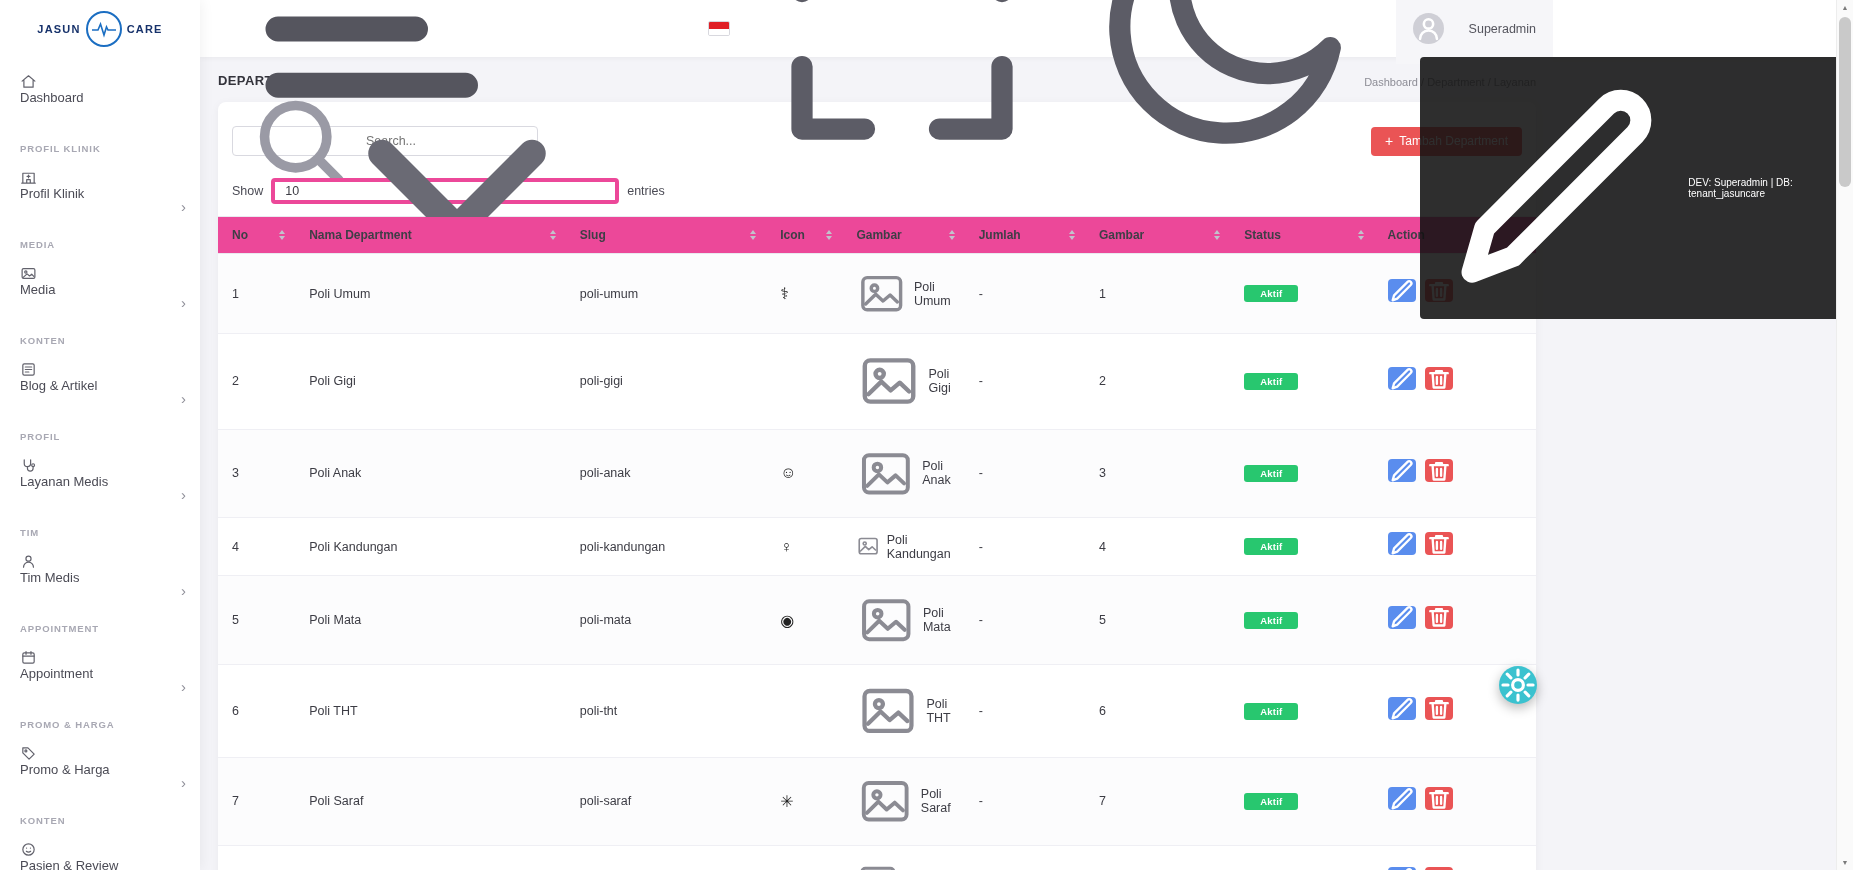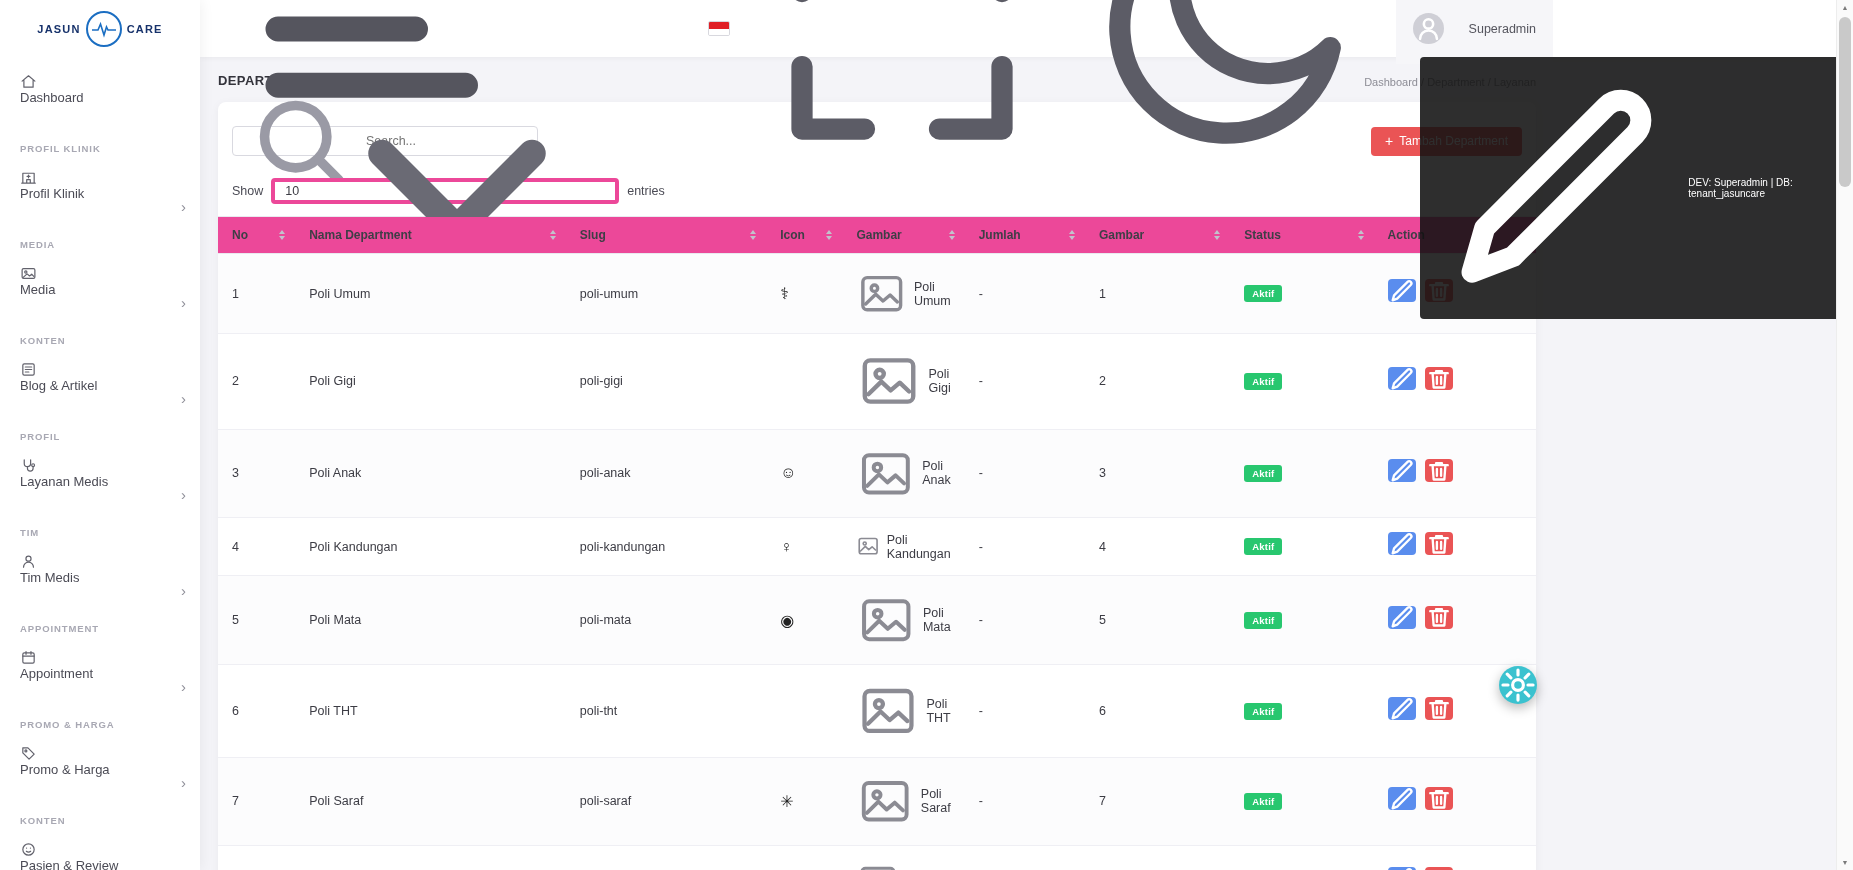--- a/index.html
+++ b/index.html
@@ -86,21 +86,21 @@
   .sort .up{border-bottom:4px solid #c2c2cc;}
   .sort .dn{border-top:4px solid #c2c2cc;}
 
   tbody td{border-bottom:1px solid #efeff4; padding:14px; font-size:12.5px; color:#3c3c44; vertical-align:middle;}
   tbody tr:nth-child(odd){background:#fcfcfd;}
   .glyph{font-size:16px; color:#222;}
   .gambar-wrap{display:flex; align-items:center; gap:6px;}
   .broken{color:#8b8b93;}
   .broken svg{width:16px; height:16px;}
   .badge{display:inline-block; background:var(--green); color:#fff; font-size:9.5px; font-weight:bold;
-    padding:3px 8px; border-radius:3px; letter-spacing:.2px;}
+    padding:3px 16px; border-radius:3px; letter-spacing:.2px;}
   .btn-edit,.btn-del{width:28px; height:23px; border:none; border-radius:4px; color:#fff;
     display:inline-flex; align-items:center; justify-content:center; cursor:pointer; margin-right:6px;}
   .btn-edit{background:var(--blue);}
   .btn-del{background:var(--red);}
   .btn-edit svg,.btn-del svg{width:12px; height:12px;}
 
   
   .fab{position:absolute; left:1499px; top:666px; width:38px; height:38px; border-radius:50%;
     background:var(--teal); border:none; color:#fff; box-shadow:0 4px 12px rgba(0,0,0,.28);
     display:flex; align-items:center; justify-content:center; z-index:30; cursor:pointer;}

